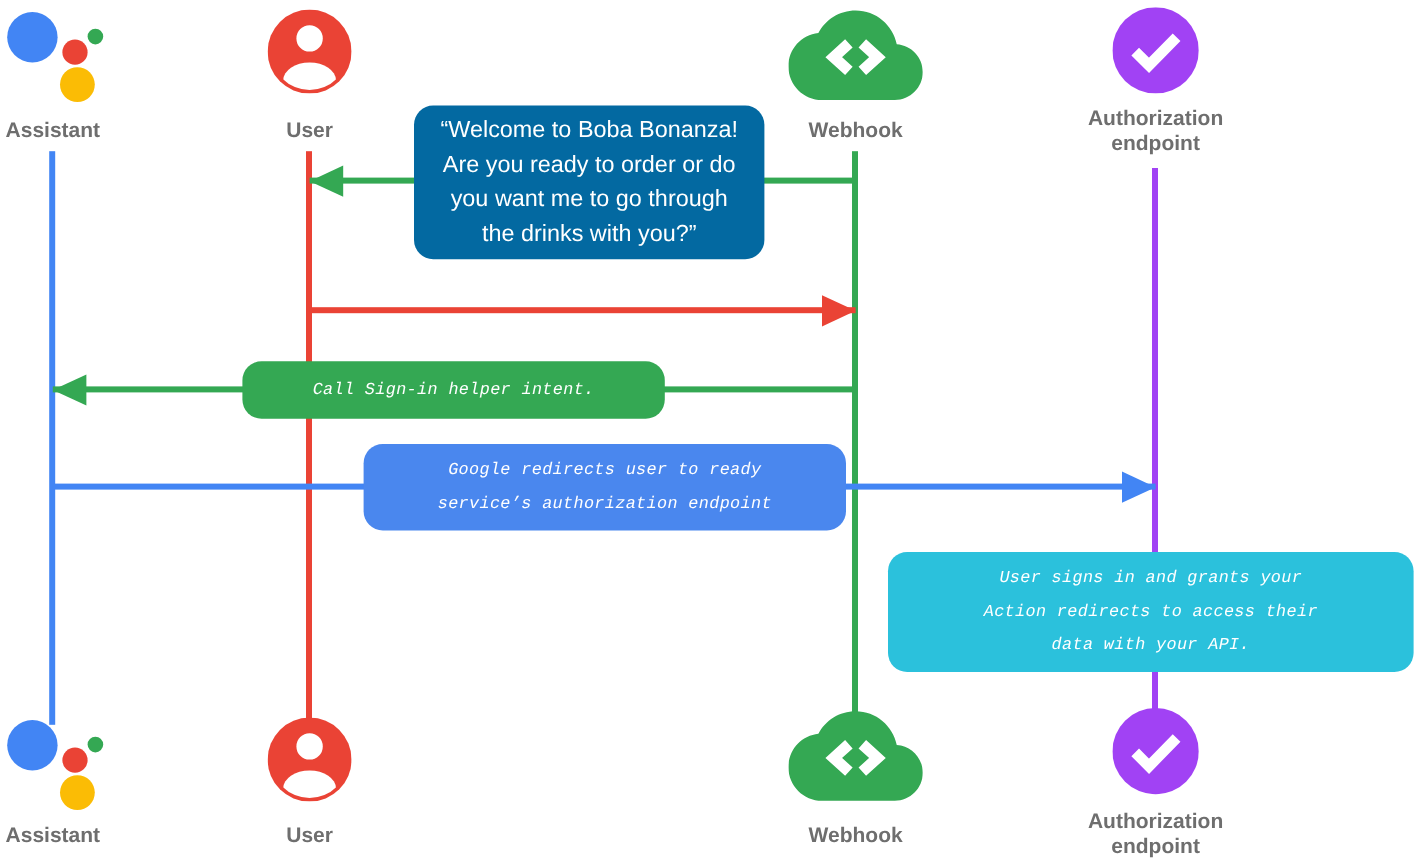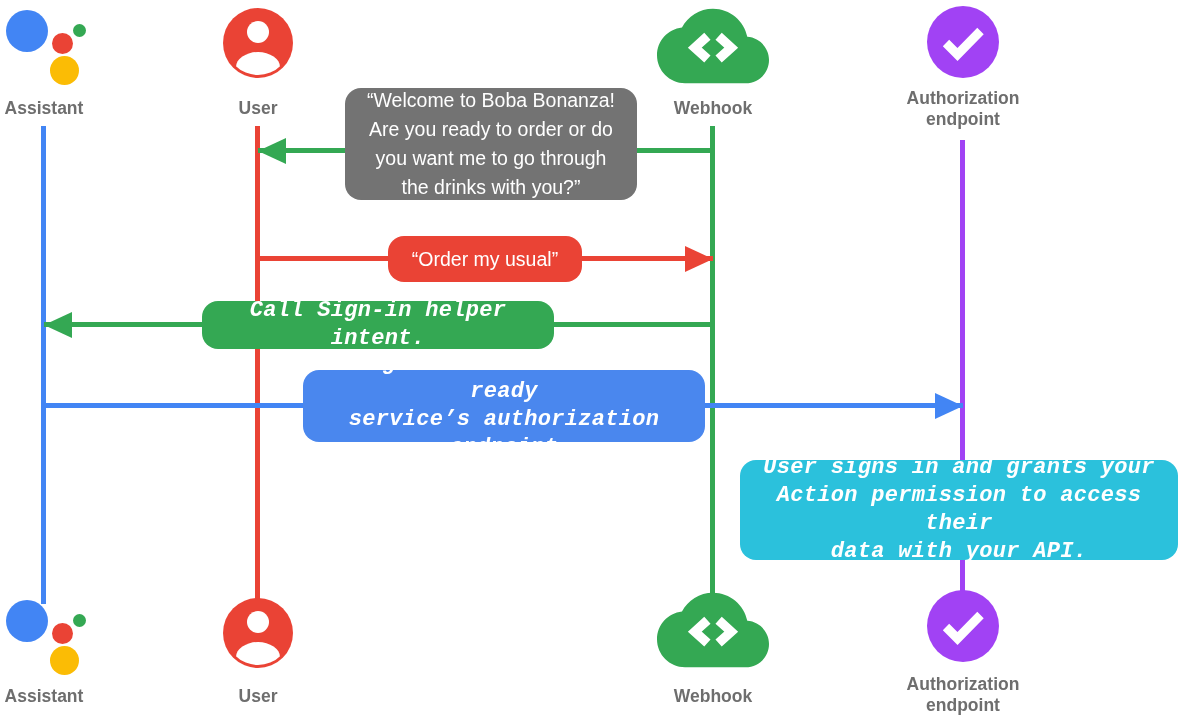--- a/index.html
+++ b/index.html
@@ -6,21 +6,21 @@
   #canvas{position:relative;width:1186px;height:720px;background:#ffffff;overflow:hidden;
           font-family:"Liberation Sans",sans-serif;}
   .lifeline{position:absolute;width:5px;z-index:1;}
   .arrow-line{position:absolute;height:5px;z-index:2;}
   .arrowhead{position:absolute;width:0;height:0;z-index:2;}
   .head-left{border-top:13px solid transparent;border-bottom:13px solid transparent;border-right:28px solid;}
   .head-right{border-top:13px solid transparent;border-bottom:13px solid transparent;border-left:28px solid;}
   .bubble{position:absolute;z-index:3;color:#fff;text-align:center;white-space:pre-line;
           border-radius:16px;display:flex;align-items:center;justify-content:center;}
   .bubble.sans{font-family:"Liberation Sans",sans-serif;font-size:19.5px;line-height:29px;}
-  .bubble.mono{font-family:"Liberation Mono",monospace;font-style:italic;font-size:22px;line-height:28px;letter-spacing:0.3px;font-weight:bold;}
+  .bubble.mono{font-family:"Liberation Mono",monospace;font-style:italic;font-size:14px;line-height:28px;letter-spacing:0.3px;}
   .actor-label{position:absolute;z-index:4;font-weight:bold;font-size:17.5px;line-height:21px;
                color:#6e6e6e;text-align:center;}
   .icon{position:absolute;z-index:4;}
   .circle{position:absolute;border-radius:50%;}
 </style>
 </head>
 <body>
 
 <div id="canvas">
 
@@ -34,34 +34,33 @@
 
   <div class="arrow-line" style="left:258px;top:256px;width:455px;background:#EA4335;"></div>
   <div class="arrowhead head-right" style="left:685px;top:246px;border-left-color:#EA4335;"></div>
 
   <div class="arrow-line" style="left:44px;top:322px;width:669px;background:#34A853;"></div>
   <div class="arrowhead head-left" style="left:44px;top:312px;border-right-color:#34A853;"></div>
 
   <div class="arrow-line" style="left:44px;top:403px;width:919px;background:#4285F4;"></div>
   <div class="arrowhead head-right" style="left:935px;top:393px;border-left-color:#4285F4;"></div>
 
-  <div class="bubble sans" style="left:345px;top:88px;width:292px;height:112px;background:#737373;">“Welcome to Boba Bonanza!
+  <div class="bubble sans" style="left:345px;top:88px;width:292px;height:128px;background:#0369a1;">“Welcome to Boba Bonanza!
 Are you ready to order or do
 you want me to go through
 the drinks with you?”</div>
 
-  <div class="bubble sans" style="left:388px;top:236px;width:194px;height:46px;background:#EA4335;">“Order my usual”</div>
 
   <div class="bubble mono" style="left:202px;top:301px;width:352px;height:48px;background:#34A853;">Call Sign-in helper intent.</div>
 
   <div class="bubble mono" style="left:303px;top:370px;width:402px;height:72px;background:#4A87EE;">Google redirects user to ready
 service’s authorization endpoint</div>
 
   <div class="bubble mono" style="left:740px;top:460px;width:438px;height:100px;background:#2BC1DC;">User signs in and grants your
-Action permission to access their
+Action redirects to access their
 data with your API.</div>
 
   <div class="icon" style="left:2px;top:8px;width:90px;height:80px;">
     <div class="circle" style="left:4px;top:2px;width:42px;height:42px;background:#4285F4;"></div>
     <div class="circle" style="left:71px;top:16px;width:13px;height:13px;background:#34A853;"></div>
     <div class="circle" style="left:50px;top:25px;width:21px;height:21px;background:#EA4335;"></div>
     <div class="circle" style="left:48px;top:48px;width:29px;height:29px;background:#FBBC05;"></div>
   </div>
 
   <svg class="icon" style="left:223px;top:8px;" width="70" height="70" viewBox="0 0 70 70">

